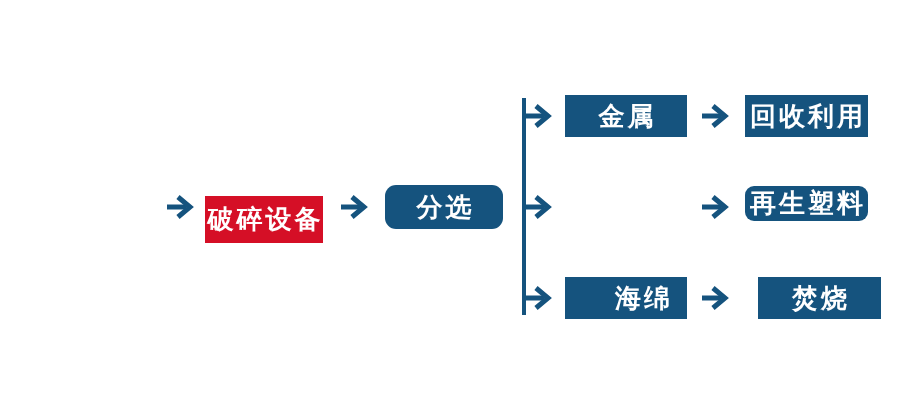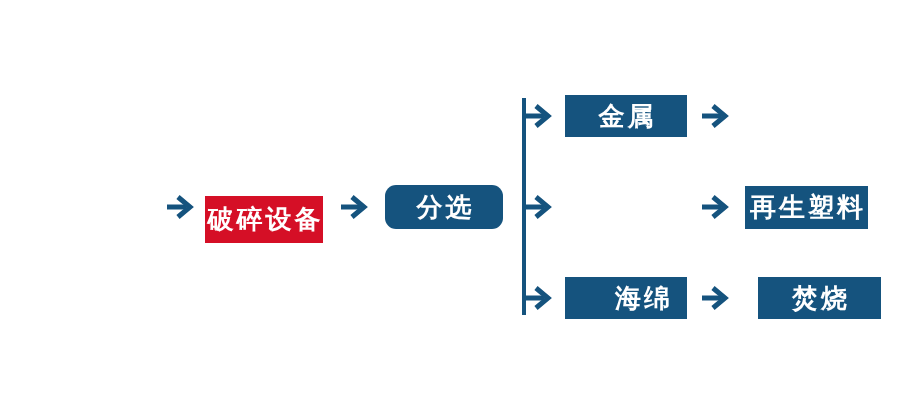--- a/index.html
+++ b/index.html
@@ -33,21 +33,21 @@
 
   
   .n-source  { left: 34px;  top: 185px; width: 118px; height: 44px; }
   .n-crusher { left: 205px; top: 196px; width: 118px; height: 47px; }
   .n-sorter  { left: 385px; top: 185px; width: 118px; height: 44px; border-radius: 11px; }
 
   
   .n-metal    { left: 565px; top: 95px;  width: 122px; height: 42px; }
   .n-recycle  { left: 745px; top: 95px;  width: 123px; height: 42px; }
   .n-plastic  { left: 565px; top: 186px; width: 122px; height: 42px; }
-  .n-replast  { left: 745px; top: 186px; width: 123px; height: 43px; }
+  .n-replast  { left: 745px; top: 186px; width: 123px; height: 35px; border-radius: 9px; }
   .n-sponge   { left: 565px; top: 277px; width: 122px; height: 42px; padding-left: 33px; }
   .n-burn     { left: 758px; top: 277px; width: 123px; height: 42px; }
 
   .arrow {
     position: absolute;
     width: 28px;
     height: 26px;
   }
   .arrow path {
     stroke: var(--line, #15537E);
@@ -96,20 +96,21 @@
 
   <svg class="arrow a-b1" viewBox="0 0 28 26">
     <path d="M1 13 H20"></path>
       <path d="M12 3 L24 13 L12 23"></path>
   </svg>
   <div class="node n-metal">金属</div>
   <svg class="arrow a-r1" viewBox="0 0 28 26">
     <path d="M1 13 H20"></path>
       <path d="M12 3 L24 13 L12 23"></path>
   </svg>
+  <div class="node n-recycle">回收利用</div>
 
   <svg class="arrow a-b2" viewBox="0 0 28 26">
     <path d="M1 13 H20"></path>
       <path d="M12 3 L24 13 L12 23"></path>
   </svg>
   <svg class="arrow a-r2" viewBox="0 0 28 26">
     <path d="M1 13 H20"></path>
       <path d="M12 3 L24 13 L12 23"></path>
   </svg>
   <div class="node n-replast">再生塑料</div>

